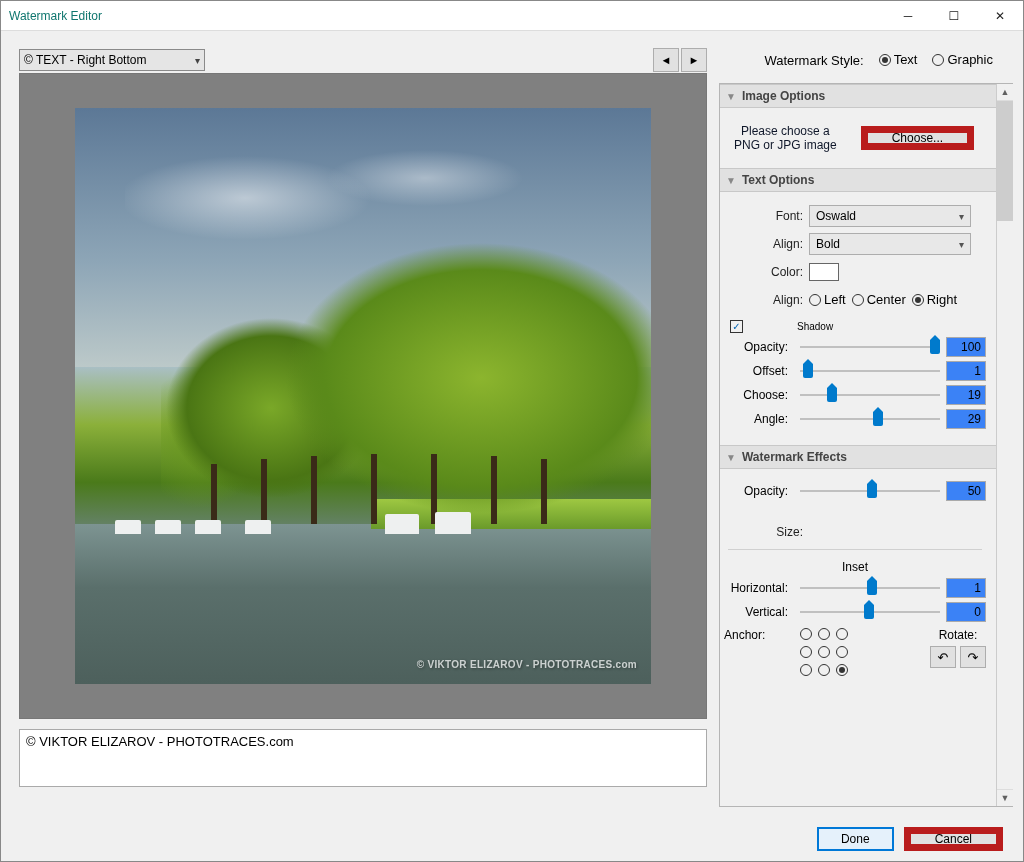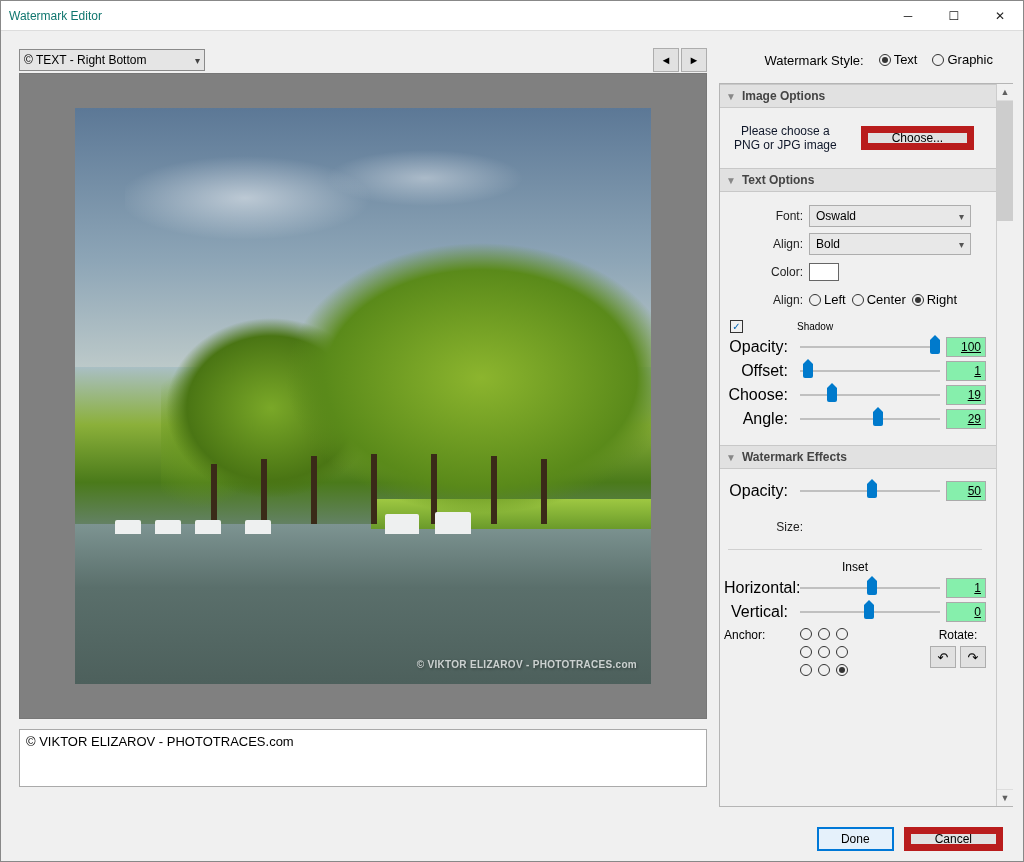--- a/index.html
+++ b/index.html
@@ -57,26 +57,26 @@
 .sel .chev { font-size:10px; color:#555; }
 .color-sw { width:30px; height:18px; border:1px solid #666; background:#fff; }
 .btn { height:24px; padding: 0 24px; border:7px solid #b91c1c; background:#e1e1e1; font-size:12px; display:inline-flex; align-items:center; }
 .btn.primary { border:2px solid #0078d7; background:#e5f1fb; padding: 0 22px; }
 
 .chk { width:13px; height:13px; border:1px solid #333; display:inline-flex; align-items:center; justify-content:center; font-size:10px; color:#0063b1; margin-left:6px; }
 .shadow-hdr { display:flex; align-items:center; margin: 8px 0 2px; }
 .shadow-hdr .stxt { margin-left: 54px; font-size:10px; }
 
 .slider-row { display:flex; align-items:center; margin: 4px 0; }
-.slider-row .lab { width: 70px; text-align:right; padding-right:6px; font-size:16px; }
+.slider-row .lab { width: 70px; text-align:right; padding-right:6px; font-size:12px; }
 .slider-track { flex:1; height:18px; position:relative; margin: 0 6px; }
 .slider-track .line { position:absolute; top:8px; left:0; right:0; height:2px; background:#c0c0c0; }
 .slider-track .thumb { position:absolute; top:2px; width:10px; height:14px; background:#007acc; border-radius:0 0 2px 2px; }
 .slider-track .thumb::before { content:''; position:absolute; top:-5px; left:0; border-left:5px solid transparent; border-right:5px solid transparent; border-bottom:5px solid #007acc; }
-.numbox { width:40px; height:20px; border:1px solid #aaa;text-align:right; padding-right:4px; font-size:12px; line-height:18px; background:#86efac;text-decoration:underline; }
+.numbox { width:40px; height:20px; border:1px solid #aaa;text-align:right; padding-right:4px; font-size:12px; line-height:18px; background:#3b82f6; }
 
 .radio-col { display:flex; flex-direction:column; gap:4px; margin-left: 2px; }
 .hr { height:1px; background:#d0d0d0; margin: 10px 4px; }
 
 .anchor-row { display:flex; align-items:flex-start; margin-top: 6px; }
 .anchor-grid { display:grid; grid-template-columns: repeat(3, 16px); grid-template-rows: repeat(3, 16px); gap:2px; margin-left:6px; }
 .anchor-grid .radio { margin:0; }
 .rotate-box { margin-left:auto; display:flex; flex-direction:column; align-items:center; gap:4px; }
 .rotate-btns { display:flex; gap:4px; }
 .icon-btn { width:26px; height:22px; border:1px solid #adadad; background:#e1e1e1; display:flex; align-items:center; justify-content:center; font-size:13px; }
@@ -246,21 +246,21 @@
         <div class="section-body">
           <div class="slider-row">
             <div class="lab">Opacity:</div>
             <div class="slider-track">
                 <div class="line"></div>
                 <div class="thumb" style="left:48%"></div>
               </div>
             <div class="numbox">50</div>
           </div>
 
-          <div class="row" style="align-items:center; margin-top:14px;gap:32px;">
+          <div class="row" style="align-items:flex-end; margin-top:14px;gap:32px;">
             <div class="lab">Size:</div>
           </div>
 
           <div class="hr"></div>
 
           <div style="text-align:center; font-size:12px;">Inset</div>
           <div class="slider-row">
             <div class="lab">Horizontal:</div>
             <div class="slider-track">
                 <div class="line"></div>

